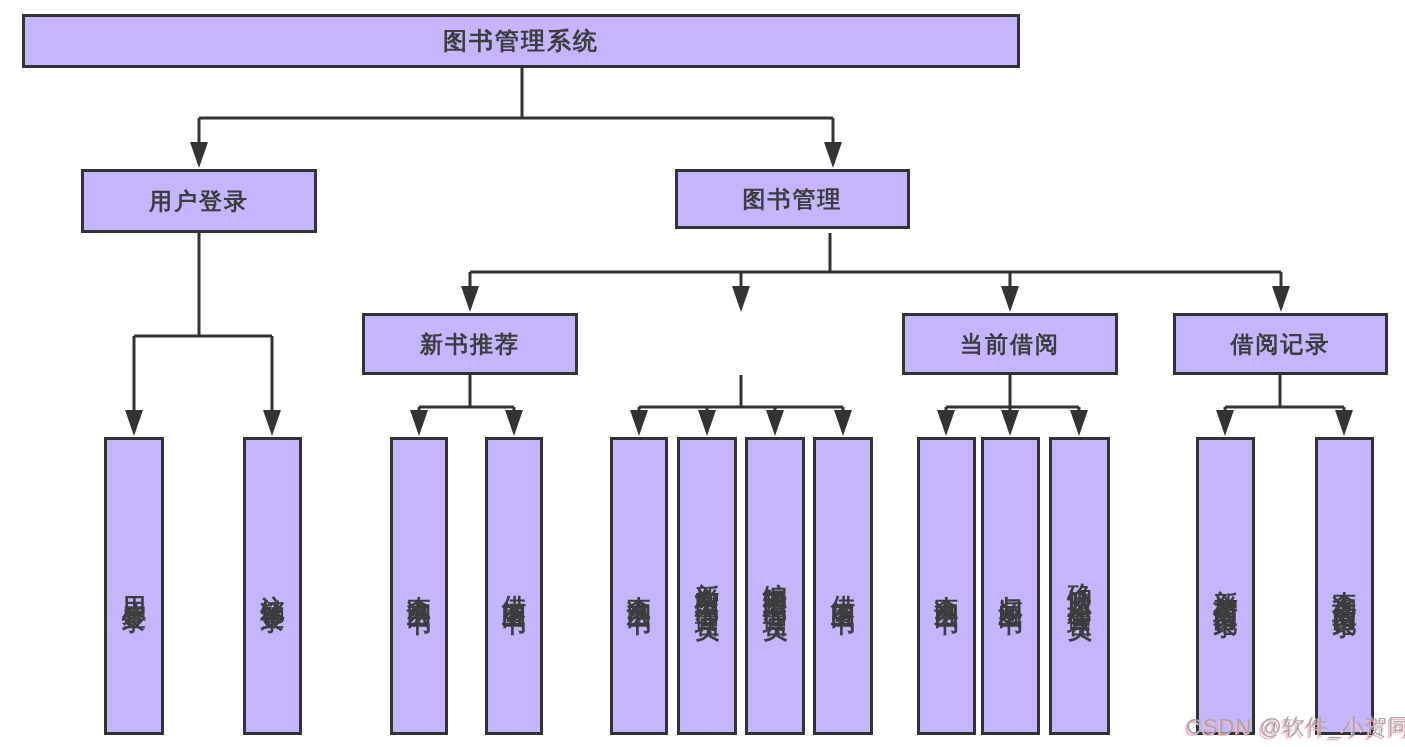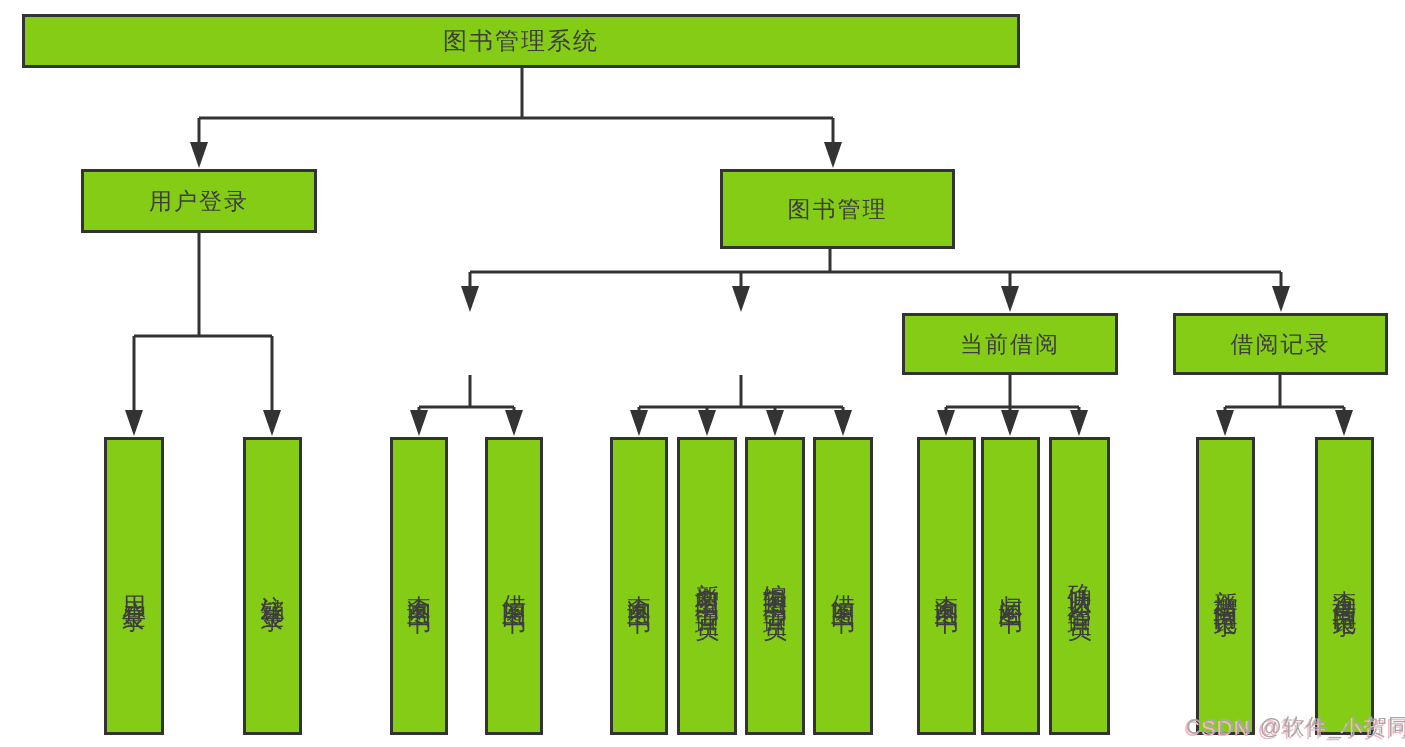--- a/index.html
+++ b/index.html
@@ -6,26 +6,27 @@
   #canvas {
     position:relative;
     width:1405px; height:747px;
     background:#ffffff;
     font-family:"Liberation Sans", sans-serif;
     overflow:hidden;
   }
   #connectors { position:absolute; left:0; top:0; width:1405px; height:747px; }
   .box {
     position:absolute;
-    background:#84cc16;
+    background:#c4b5fd;
     border:3px solid #333333;
     box-sizing:border-box;
     display:flex; align-items:center; justify-content:center;
     color:#3d3d3d;
     text-align:center;
+    font-weight:bold;
   }
   .h-box { font-size:23px; letter-spacing:2px; white-space:nowrap; }
   .root-box { font-size:24px; }
   .v-box {
     writing-mode:vertical-rl;
     text-orientation:mixed;
     font-size:24px;
     letter-spacing:5px;
     line-height:1;
   }
@@ -113,22 +114,23 @@
       <polygon points="1070,410 1088,410 1079,436"></polygon>
 
       <polygon points="1216,410 1234,410 1225,436"></polygon>
       <polygon points="1335,410 1353,410 1344,436"></polygon>
     </g>
   </svg>
 
   <div class="box h-box root-box" style="left:22px; top:14px; width:998px; height:54px;">图书管理系统</div>
 
   <div class="box h-box" style="left:81px; top:169px; width:236px; height:64px;">用户登录</div>
-  <div class="box h-box" style="left:720px; top:169px; width:235px; height:80px;">图书管理</div>
+  <div class="box h-box" style="left:675px; top:169px; width:235px; height:60px;">图书管理</div>
 
+  <div class="box h-box" style="left:362px; top:313px; width:216px; height:62px;">新书推荐</div>
   <div class="box h-box" style="left:902px; top:313px; width:216px; height:62px;">当前借阅</div>
   <div class="box h-box" style="left:1173px; top:313px; width:215px; height:62px;">借阅记录</div>
 
   <div class="box v-box" style="left:104px; top:437px; width:60px; height:298px;">用户登录</div>
   <div class="box v-box" style="left:243px; top:437px; width:59px; height:298px;">注销登录</div>
 
   <div class="box v-box" style="left:390px; top:437px; width:58px; height:298px;">查询图书</div>
   <div class="box v-box" style="left:485px; top:437px; width:58px; height:298px;">借阅图书</div>
 
   <div class="box v-box" style="left:610px; top:437px; width:58px; height:298px;">查询图书</div>

